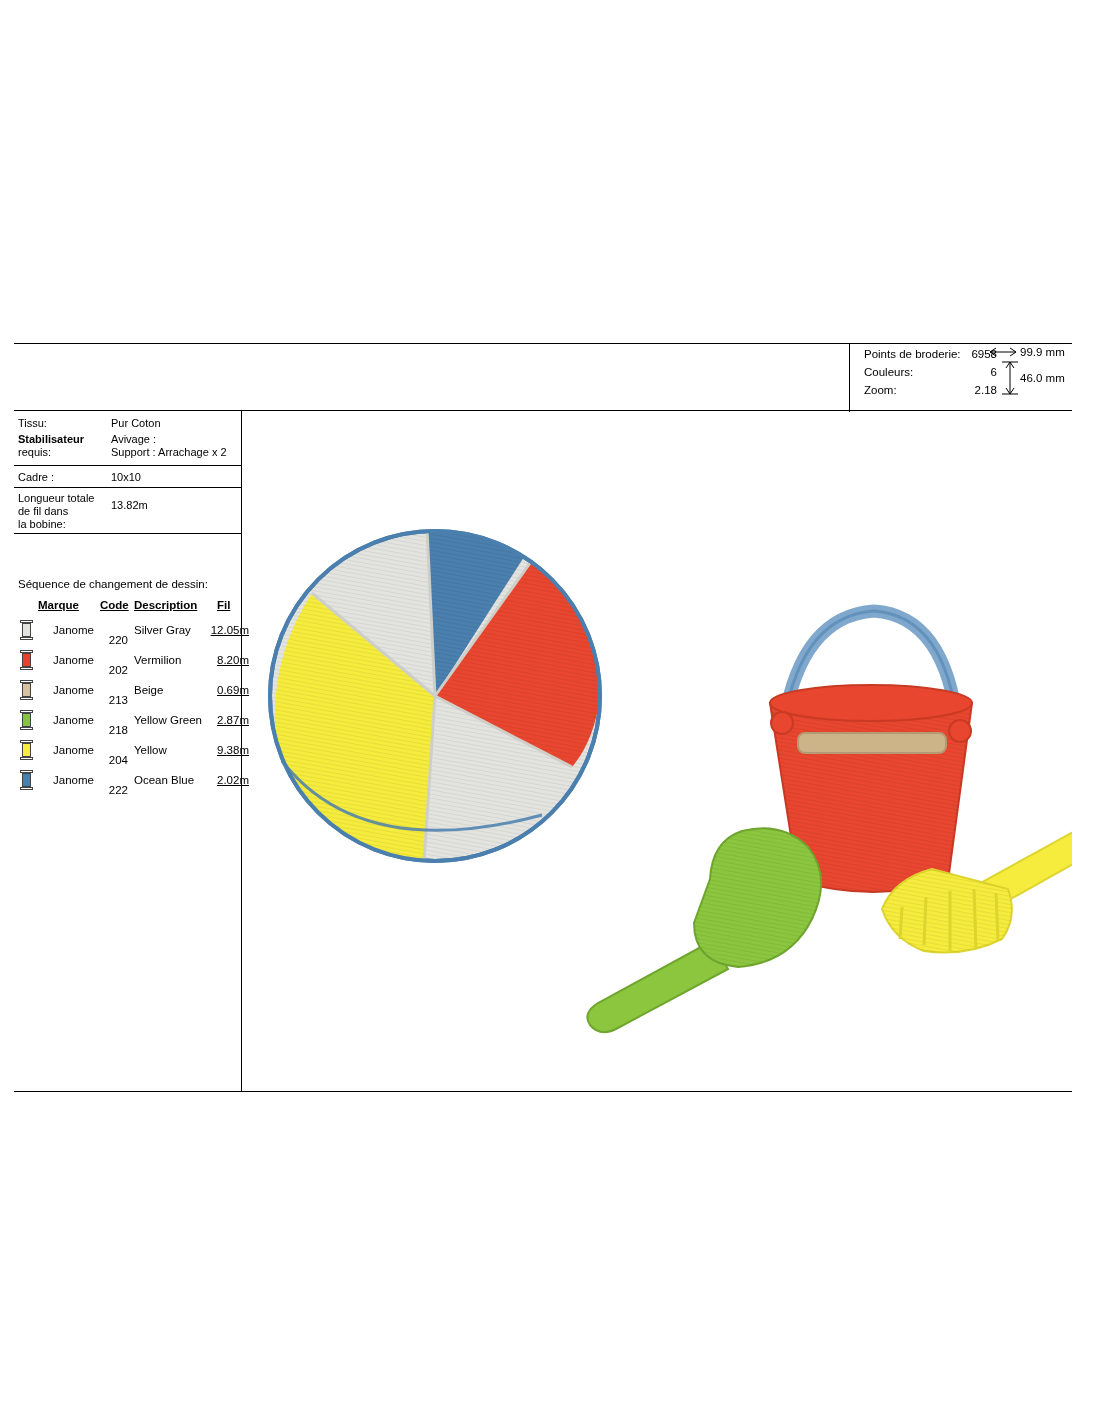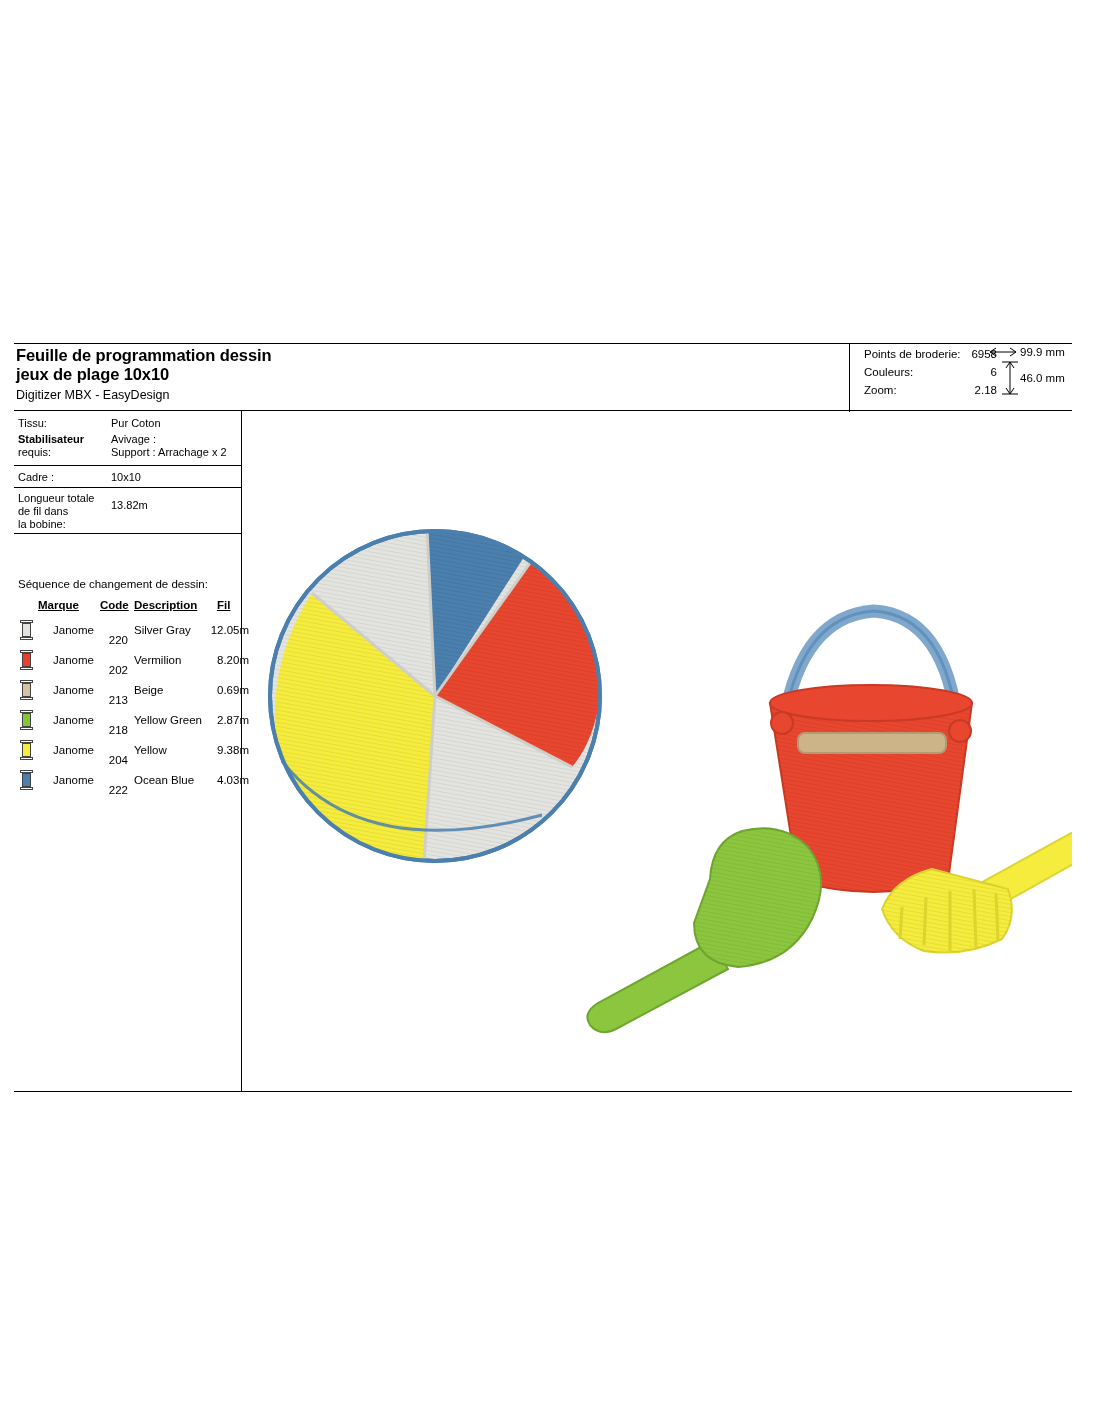--- a/index.html
+++ b/index.html
@@ -155,21 +155,21 @@
   .spool .body {
     position: absolute;
     left: 2px; top: 3px;
     width: 9px; height: 14px;
     border: 1px solid #444;
     box-sizing: border-box;
   }
   .c-brand { position: absolute; left: 24px; margin-left: 15px; }
   .c-code  { position: absolute; left: 88px; width: 26px; text-align: right; margin-top: 10px; }
   .c-desc  { position: absolute; left: 120px; }
-  .c-fil   { position: absolute; left: 193px; width: 42px; text-align: right; }
+  .c-fil   { position: absolute; left: 193px; width: 42px; text-align: right; text-decoration: underline; }
 
   
   .canvas {
     position: absolute;
     left: 228px;
     top: 68px;
     width: 830px;
     height: 680px;
   }
 
@@ -184,25 +184,20 @@
 
   svg { display: block; }
 </style>
 </head>
 <body>
 
 <div id="sheet">
 
   <div class="hdr-band">
 
-    <div class="hdr-left">
-      <div class="title1">Feuille de programmation dessin</div>
-      <div class="title2">jeux de plage 10x10</div>
-      <div class="subtitle">Digitizer MBX - EasyDesign</div>
-    </div>
 
     <div class="stats-box">
       <div class="stat-row" style="top:4px;">
         <span class="stat-label">Points de broderie:</span>
         <span class="stat-val">6958</span>
       </div>
       <div class="stat-row" style="top:22px;">
         <span class="stat-label">Couleurs:</span>
         <span class="stat-val">6</span>
       </div>
@@ -324,21 +319,21 @@
 
     <div class="seq-row" style="top:355px; left:0; width:227px;">
       <span class="spool">
         <span class="cap top"></span>
         <span class="body" style="background:#4a7fae;"></span>
         <span class="cap bot"></span>
       </span>
       <span class="c-brand">Janome</span>
       <span class="c-code">222</span>
       <span class="c-desc">Ocean Blue</span>
-      <span class="c-fil">4.03m</span>
+      <span class="c-fil">2.02m</span>
     </div>
   </div>
 
   <div class="canvas">
     <svg width="830" height="680" viewBox="0 0 830 680">
       <defs>
         <pattern id="stitch" width="4" height="4" patternUnits="userSpaceOnUse" patternTransform="rotate(10)">
           <rect width="4" height="4" fill="none"></rect>
           <line x1="0" y1="0" x2="4" y2="0" stroke="#000" stroke-opacity="0.10" stroke-width="1.2"></line>
         </pattern>

